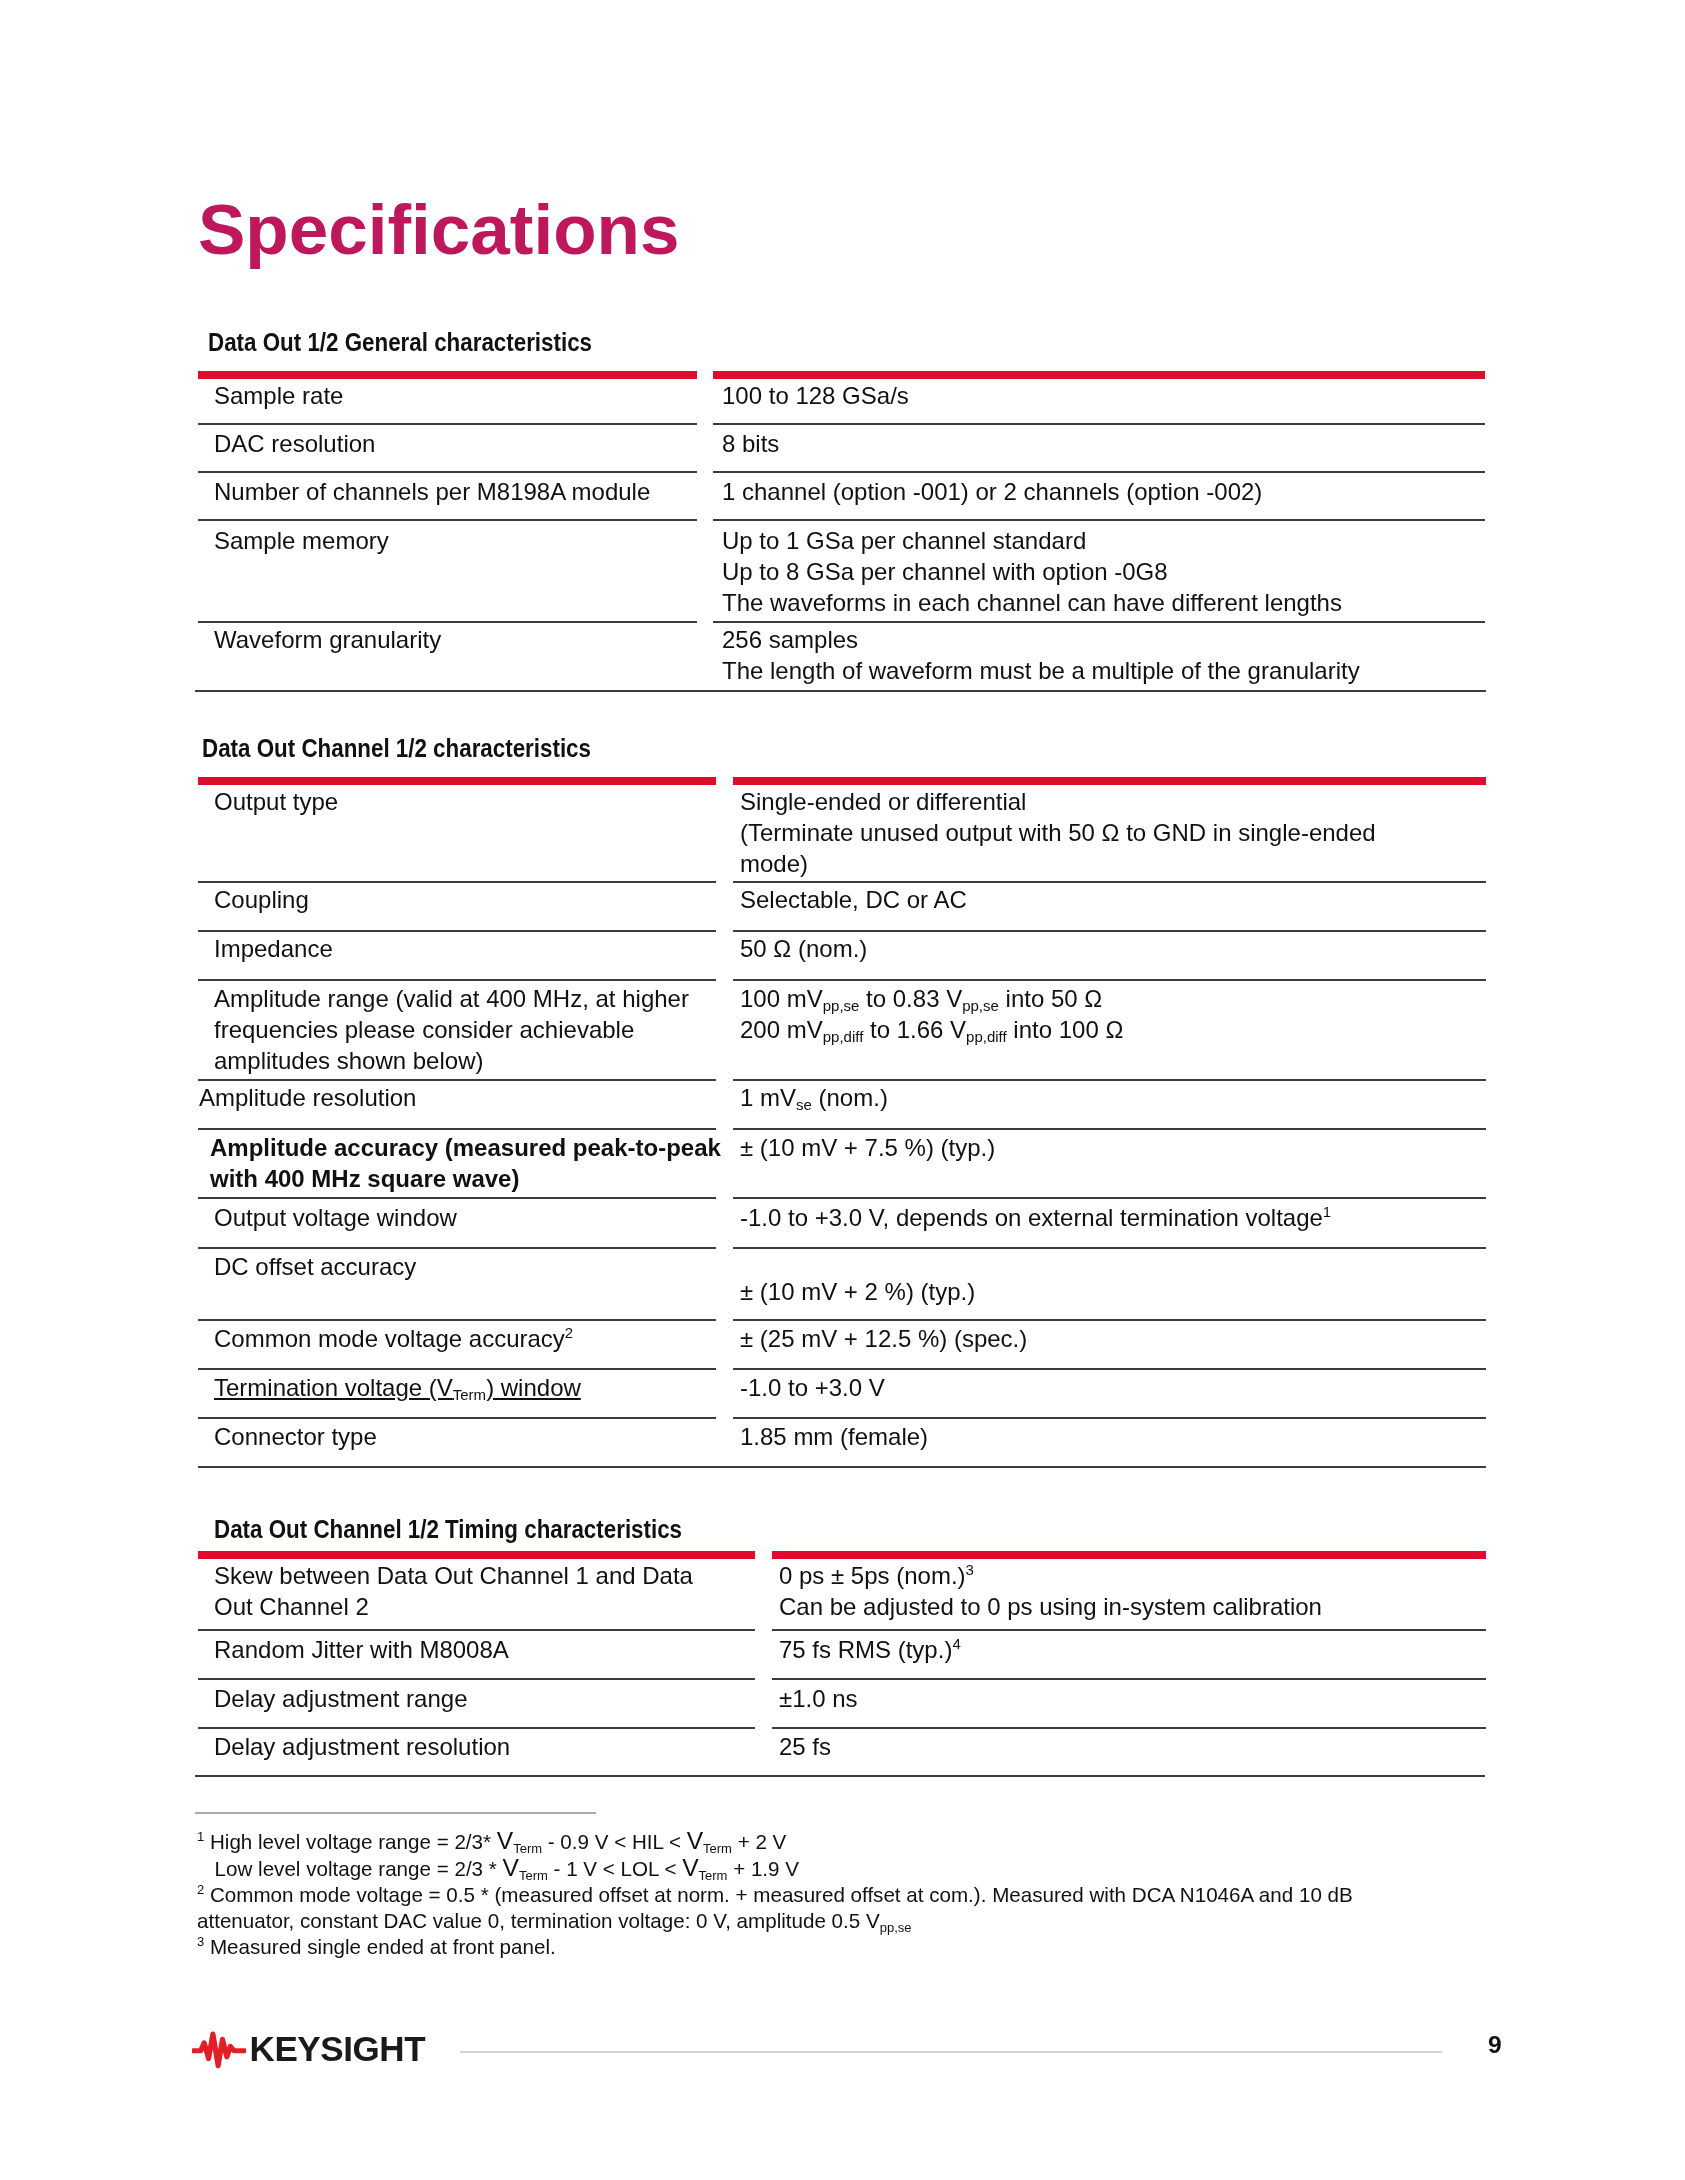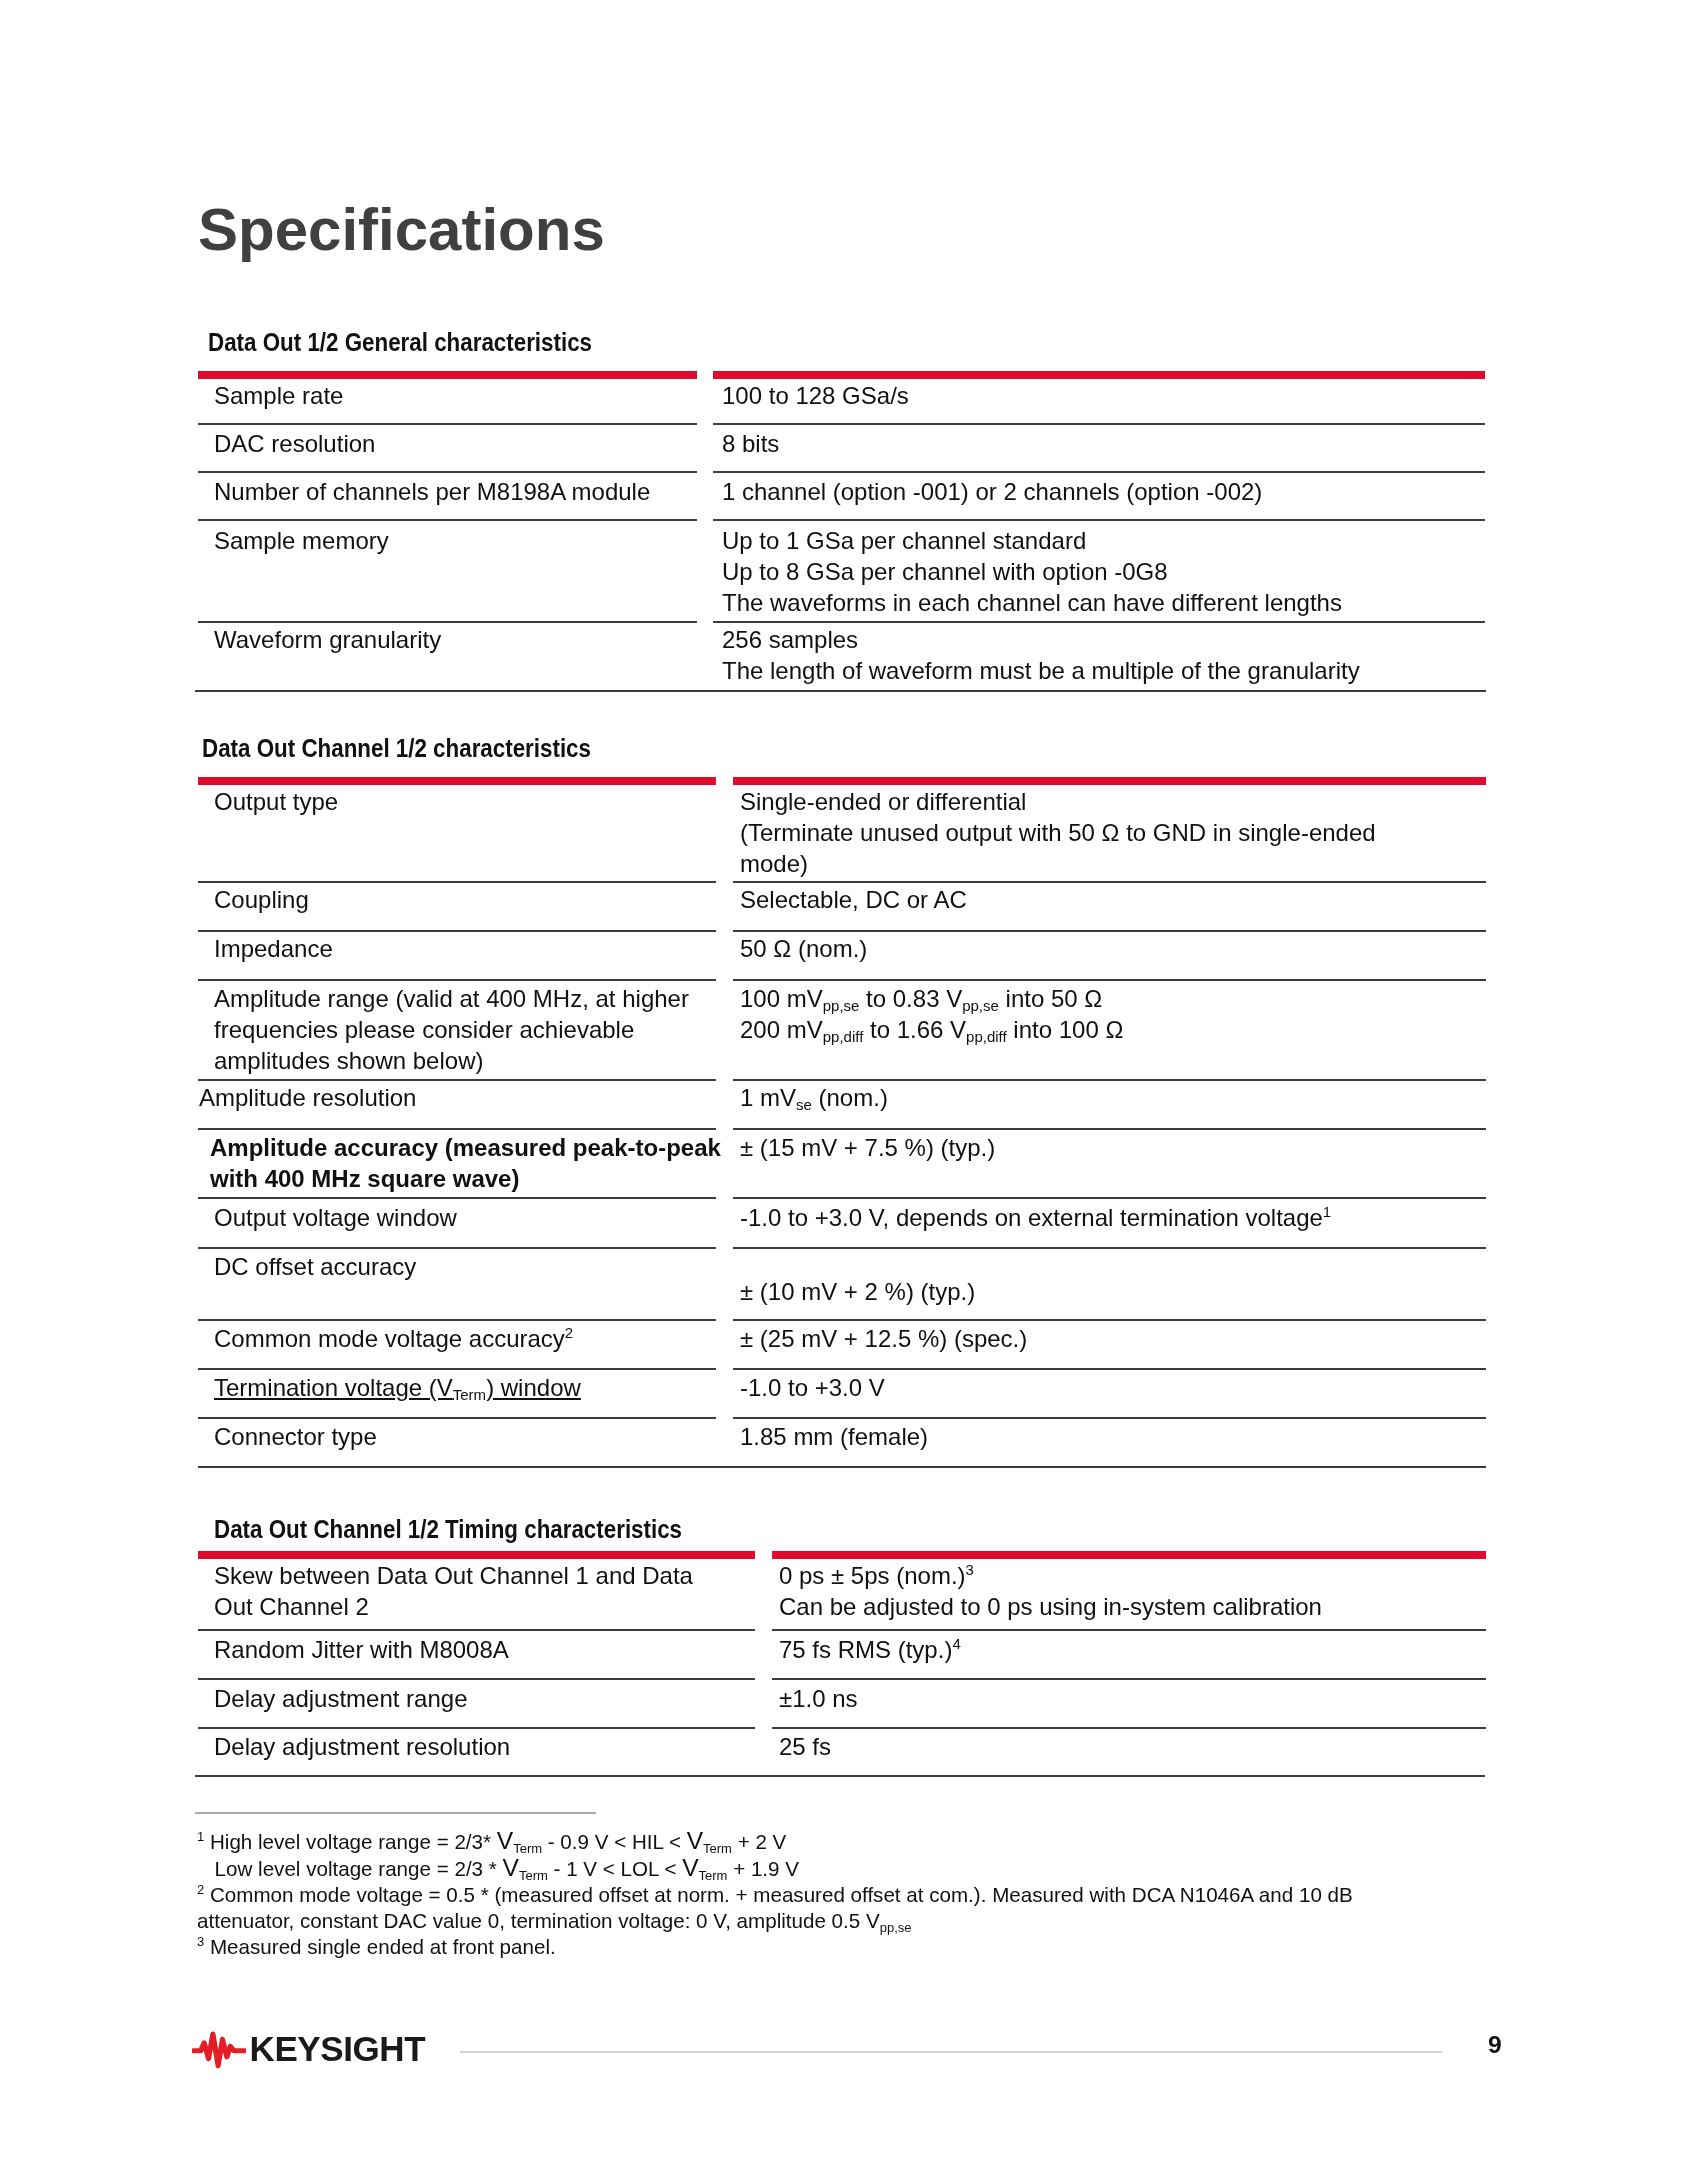--- a/index.html
+++ b/index.html
@@ -2,22 +2,22 @@
 <html style="font-size:14px"><head>
 <meta charset="utf-8">
 <style>
   html, body { margin: 0; padding: 0; background: #ffffff; }
   body {
     width: 1685px; height: 2180px; position: relative; overflow: hidden;
     font-family: "Liberation Sans", sans-serif; color: #111111;
   }
   .abs { position: absolute; }
   .page-title {
-    left: 198px; top: 195px; font-size: 60px; font-weight: bold; letter-spacing: 0px;
-    color: #404040; line-height: 70px;
+    left: 198px; top: 195px; font-size: 71px; font-weight: bold; letter-spacing: 0px;
+    color: #be185d; line-height: 70px;
   }
   .section-heading {
     font-family: "Liberation Sans Narrow", "Liberation Sans", sans-serif;
     font-weight: bold; font-size: 26px; color: #111; line-height: 32px;
     transform: scaleX(0.86); transform-origin: left center; white-space: nowrap;
   }
   .spec-table { left: 198px; width: 1288px; }
   .red-bar { position: absolute; height: 8px; background: #e00a2c; top: 0; }
   .row { position: absolute; left: 0; width: 100%; }
   .cell { position: absolute; top: 0; font-size: 24px; line-height: 31px; color: #111; }
@@ -152,21 +152,21 @@
   </div>
   <div class="rule" style="left:0; width:518px; top:351px;"></div>
   <div class="rule" style="left:535px; width:753px; top:351px;"></div>
 
   <div class="row" style="top:355px;">
     <div class="cell" style="left:12px;font-weight:bold;">
       <span class="t">Amplitude accuracy (measured peak-to-peak</span>
       <span class="t">with 400 MHz square wave)</span>
     </div>
     <div class="cell" style="left:542px;">
-        <span class="t">± (15 mV + 7.5 %) (typ.)</span>
+        <span class="t">± (10 mV + 7.5 %) (typ.)</span>
       </div>
   </div>
   <div class="rule" style="left:0; width:518px; top:420px;"></div>
   <div class="rule" style="left:535px; width:753px; top:420px;"></div>
 
   <div class="row" style="top:425px;">
     <div class="cell" style="left:16px;">Output voltage window</div>
     <div class="cell" style="left:542px;">
         <span class="t"><span>-1.0 to +3.0 V, depends on external termination voltage</span><sup class="s">1</sup></span>
       </div>

